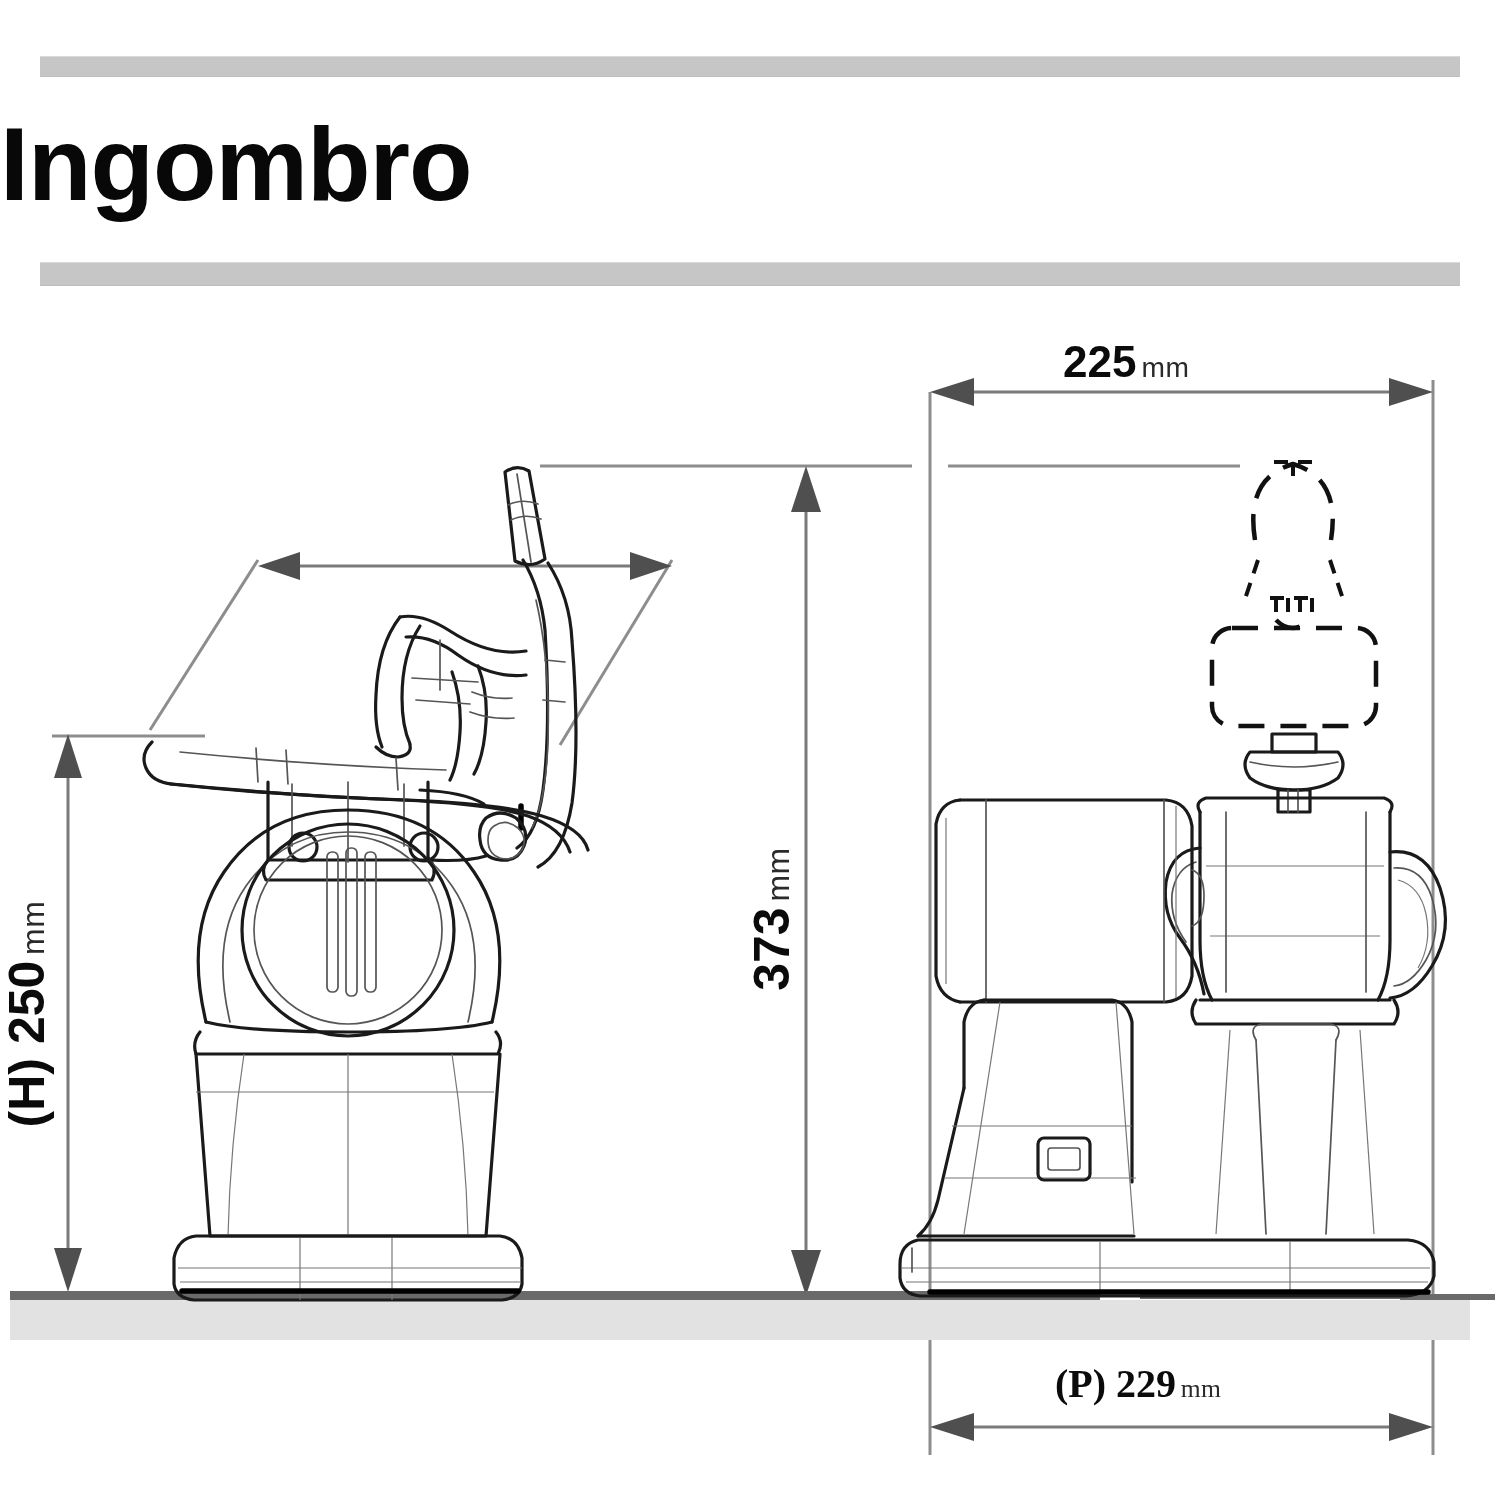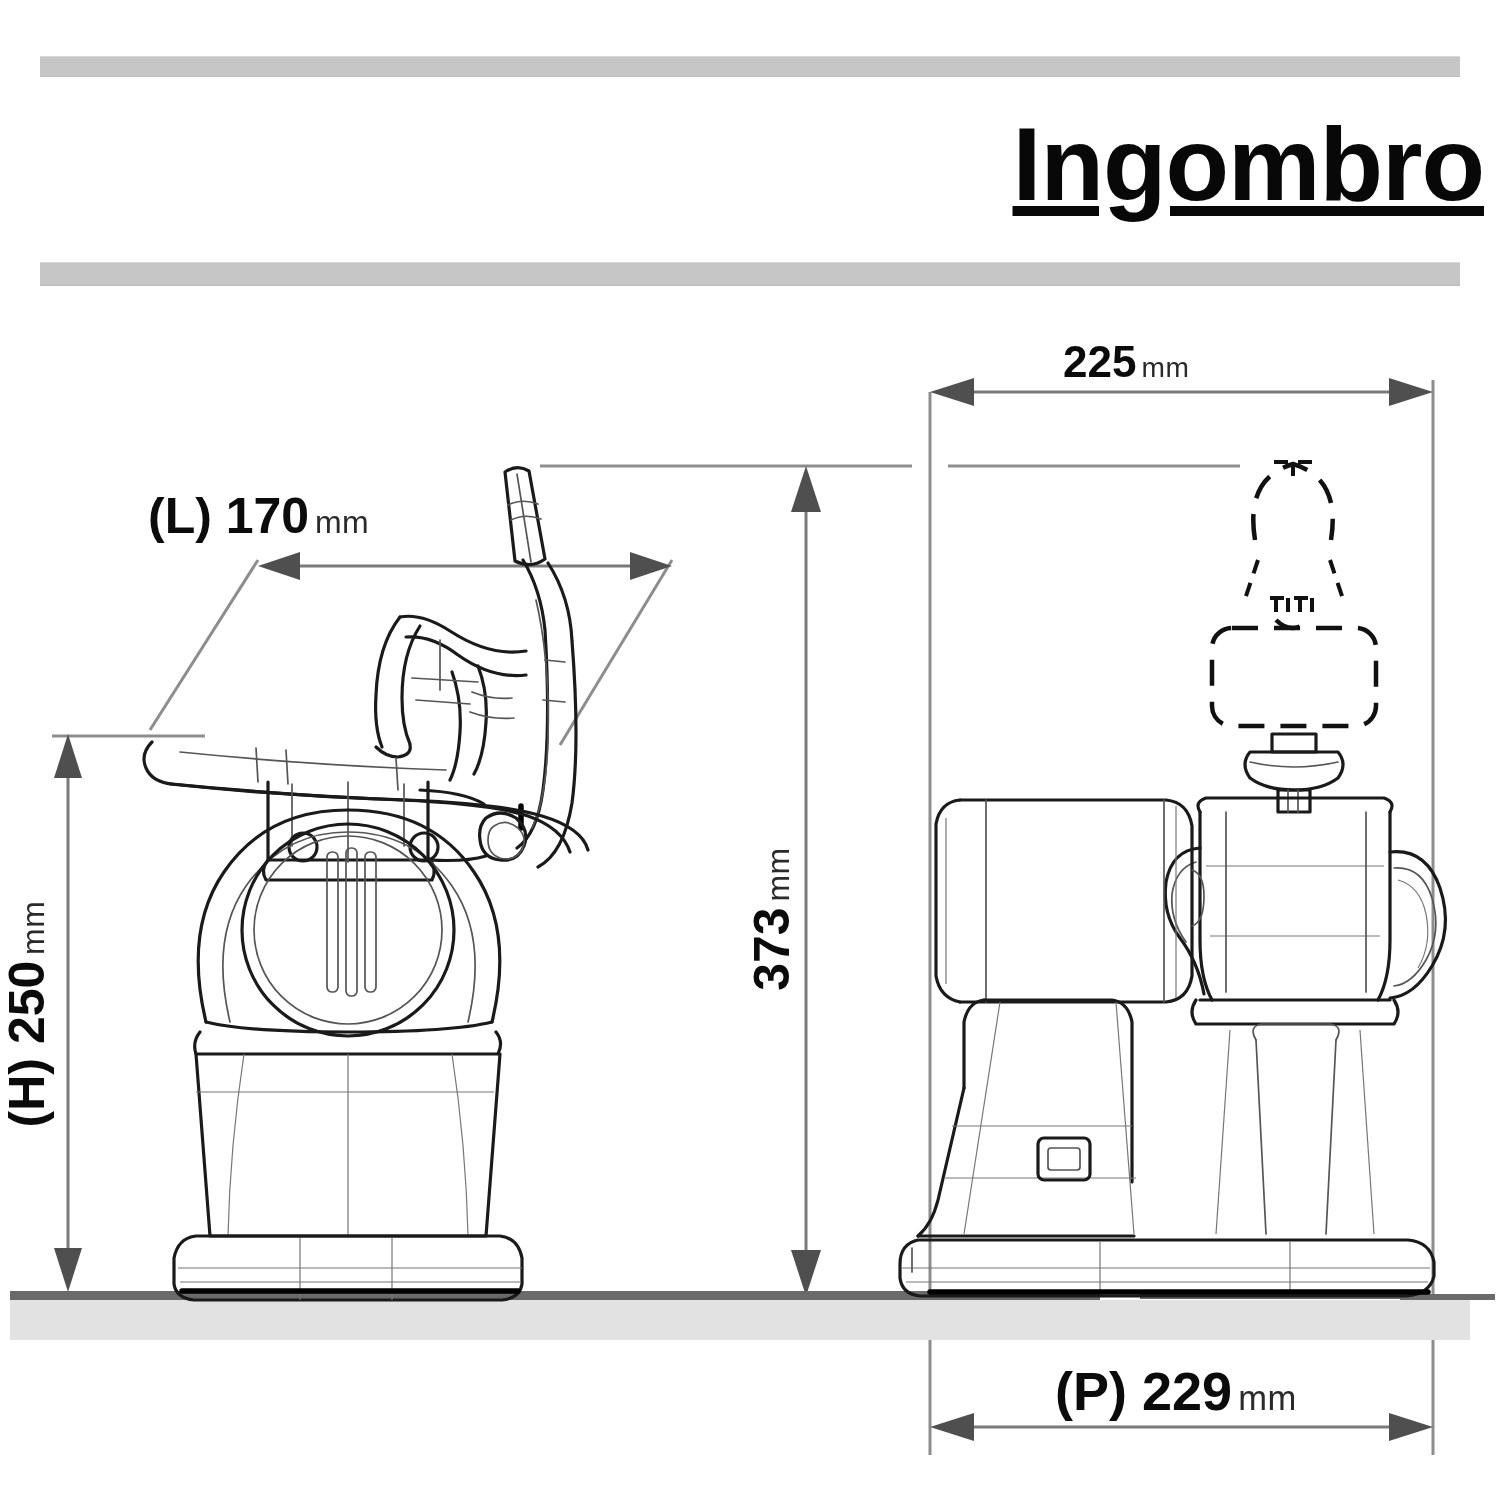--- a/index.html
+++ b/index.html
@@ -8,32 +8,32 @@
 
   #root{position:absolute;inset:0;}
 
   
   .rule{position:absolute;left:40px;width:1420px;background:#c6c6c6;
         border-top:1px solid #d9d9d9;border-bottom:1px solid #bdbdbd;}
   #rule-top{top:56px;height:19px;}
   #rule-bottom{top:262px;height:22px;}
 
   
-  #page-title{position:absolute;left:0;right:16px;top:112px;text-align:right;
+  #page-title{position:absolute;left:0;right:16px;top:112px;text-align:left;
               font-size:104px;font-weight:700;letter-spacing:-1px;line-height:1;
-              color:#080808;text-decoration:underline;}
+              color:#080808;}
 
   
   .dim-label{position:absolute;white-space:nowrap;color:#0b0b0b;}
   .dim-label .b{font-weight:700;}
   .dim-label .u{font-weight:400;font-size:.64em;letter-spacing:.5px;
                 margin-left:.18em;color:#2a2a2a;}
 
   #dim-L-label{left:148px;top:487px;font-size:50px;}
-  #dim-P-label{left:1055px;top:1360px;font-size:54px;}
+  #dim-P-label{left:1055px;top:1360px;font-size:40px;font-family:Liberation Serif, serif;}
   #dim-W-label{left:1063px;top:337px;font-size:44px;}
 
   #dim-H-label{left:-86px;top:985px;font-size:50px;
                transform:rotate(-90deg);transform-origin:center center;}
   #dim-V-label{left:700px;top:890px;font-size:50px;
                transform:rotate(-90deg);transform-origin:center center;}
 
   
   svg.layer{position:absolute;left:0;top:0;width:1500px;height:1500px;
             overflow:visible;pointer-events:none;}
@@ -324,23 +324,20 @@
                             l486,0 q24,-2 28,-20 l0,-14 q-4,-20 -26,-22 z"></path>
       <path class="obj-hair" d="M902,1268 l528,0"></path>
       <path class="obj-hair" d="M906,1282 l522,0"></path>
       <path class="obj-hair" d="M1100,1242 l0,52"></path>
       <path class="obj-hair" d="M1290,1242 l0,52"></path>
       <path class="obj-heavy" d="M930,1292 l498,0"></path>
       <path class="obj-thin" d="M912,1248 l0,24"></path>
     </g>
   </svg>
 
-  <div class="dim-label" id="dim-L-label">
-    <span class="b">(L) 170</span><span class="u">mm</span>
-  </div>
 
   <div class="dim-label" id="dim-H-label">
     <span class="b">(H) 250</span><span class="u">mm</span>
   </div>
 
   <div class="dim-label" id="dim-V-label">
     <span class="b">373</span><span class="u">mm</span>
   </div>
 
   <div class="dim-label" id="dim-W-label">

